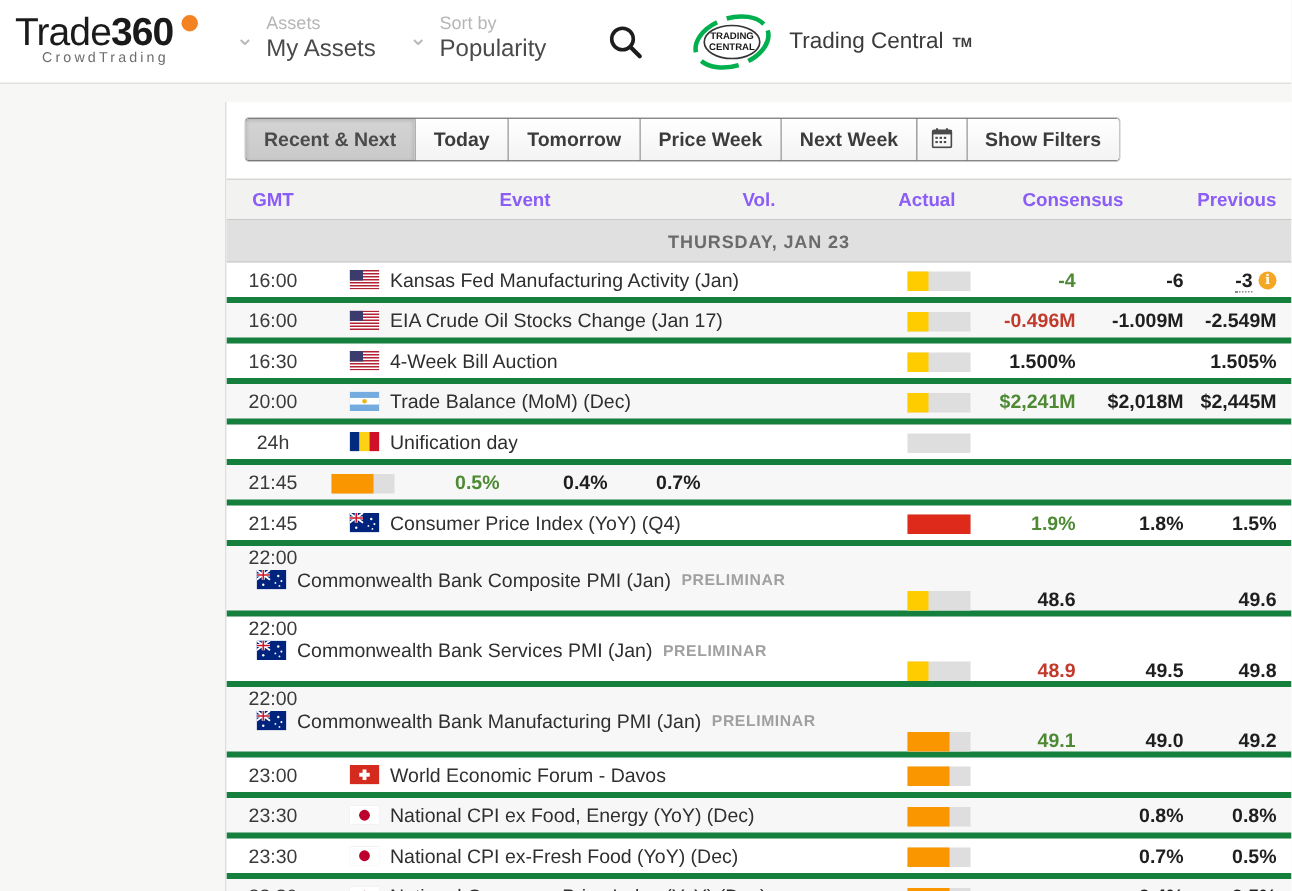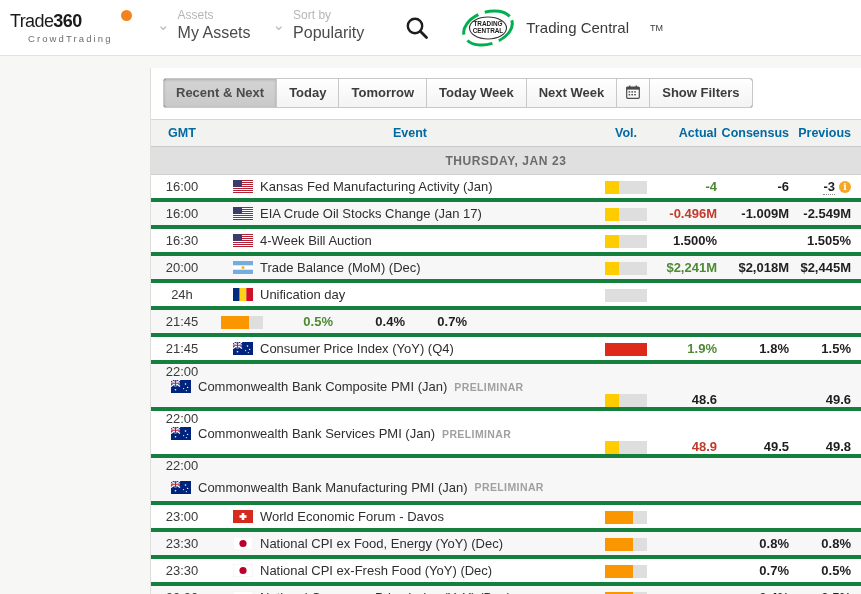--- a/index.html
+++ b/index.html
@@ -22,21 +22,21 @@
   }
 
   
   #logo {
     position: relative;
     margin-left: 10px;
     width: 125px;
     height: 44px;
   }
   #logo-main {
-    font-size: 18px;
+    font-size: 26px;
     letter-spacing: -0.6px;
     color: #1a1a1a;
     line-height: 30px;
     white-space: nowrap;
   }
   #logo-main .bold { font-weight: bold; }
   #logo-dot {
     position: absolute;
     left: 111px; top: 4px;
     width: 11px; height: 11px;
@@ -100,22 +100,23 @@
   }
   #tc-name {
     font-size: 15px;
     color: #3b3b3b;
     margin-left: 10px;
     white-space: nowrap;
   }
   #tc-tm {
     font-size: 9px;
     color: #3b3b3b;
-    margin-left: 21px;
+    margin-left: 6px;
     vertical-align: super;
+    font-weight: bold;
   }
 
   
   #panel {
     position: absolute;
     left: 150px; top: 68px;
     width: 711px;
     height: 526px;
     background: #ffffff;
     border-left: 1px solid #dedede;
@@ -157,21 +158,22 @@
   
   #table { width: 100%; }
   .thead {
     display: flex;
     align-items: center;
     height: 27px;
     background: #f2f2f0;
     border-bottom: 1px solid #c9c9c9;
     font-size: 12.5px;
     font-weight: bold;
-    color: #0369a1;
+    color: #8b5cf6;
+    gap: 40px;
   }
   .c-gmt    { width: 62px; text-align: center; flex: none; }
   .c-event  { flex: 1 1 auto; padding-left: 10px; min-width: 0; text-align: center; }
   .c-vol    { width: 58px; flex: none; text-align: center; }
   .c-actual { width: 62px; flex: none; text-align: right; }
   .c-cons   { width: 72px; flex: none; text-align: right; }
   .c-prev   { width: 72px; flex: none; text-align: right; padding-right: 10px; }
 
   .dayhdr {
     height: 28px;
@@ -309,21 +311,21 @@
   </div>
 </div>
 
 <div id="panel">
 
   <div id="tabbar">
     <div id="tabs">
       <div class="tab active">Recent &amp; Next</div>
       <div class="tab">Today</div>
       <div class="tab">Tomorrow</div>
-      <div class="tab">Today Week</div>
+      <div class="tab">Price Week</div>
       <div class="tab">Next Week</div>
       <div class="tab icon-tab">
         <svg width="14" height="14" viewBox="0 0 14 14">
           <rect x="0.7" y="2" width="12.6" height="11.3" rx="1" fill="none" stroke="#4a4a4a" stroke-width="1.2"></rect>
           <rect x="0.7" y="2" width="12.6" height="2.6" fill="#4a4a4a"></rect>
           <rect x="3" y="0.5" width="1.4" height="2.6" fill="#4a4a4a"></rect>
           <rect x="9.6" y="0.5" width="1.4" height="2.6" fill="#4a4a4a"></rect>
           <g fill="#4a4a4a">
             <rect x="2.6" y="6.2" width="1.6" height="1.4"></rect>
               <rect x="5.4" y="6.2" width="1.6" height="1.4"></rect>
@@ -565,20 +567,28 @@
         <circle cx="14.5" cy="4" r="0.8" fill="#fff"></circle>
                   <circle cx="16.6" cy="7.4" r="0.7" fill="#fff"></circle>
         <circle cx="12.6" cy="8.6" r="0.6" fill="#fff"></circle>
                   <circle cx="15.3" cy="10.6" r="0.6" fill="#fff"></circle>
         <circle cx="4.5" cy="9.8" r="0.8" fill="#fff"></circle>
                 </svg></span>
       <span class="evt-name">Commonwealth Bank Manufacturing PMI (Jan)</span>
       <span class="badge">PRELIMINAR</span>
     </div>
           </div>
+       <div class="row-line2">
+         <div class="c-gmt"></div>
+         <div class="c-event"></div>
+         <div class="c-vol"><span class="volbar vol-2"><i></i></span></div>
+         <div class="c-actual"><span class="num green bold">49.1</span></div>
+         <div class="c-cons"><span class="num dark">49.0</span></div>
+         <div class="c-prev"><span class="num dark">49.2</span></div>
+       </div>
         </div>
         <div class="row">
           <div class="c-gmt gmt-cell">23:00</div>
        <div class="c-event">
             <div class="evt">
       <span class="flag"><svg width="20" height="13" viewBox="0 0 20 13">
                   <rect width="20" height="13" fill="#d52b1e"></rect>
         <rect x="8.7" y="3" width="2.6" height="7" fill="#fff"></rect>
         <rect x="6.5" y="5.2" width="7" height="2.6" fill="#fff"></rect>
                 </svg></span>

